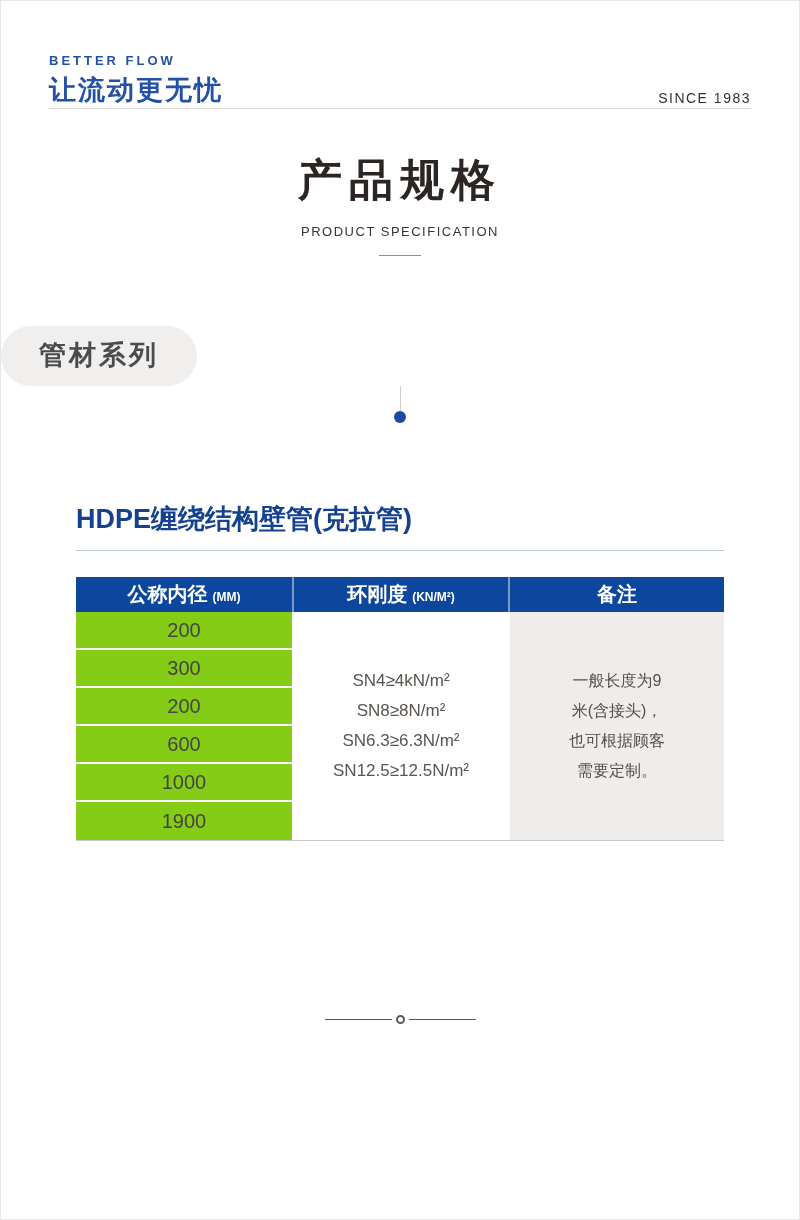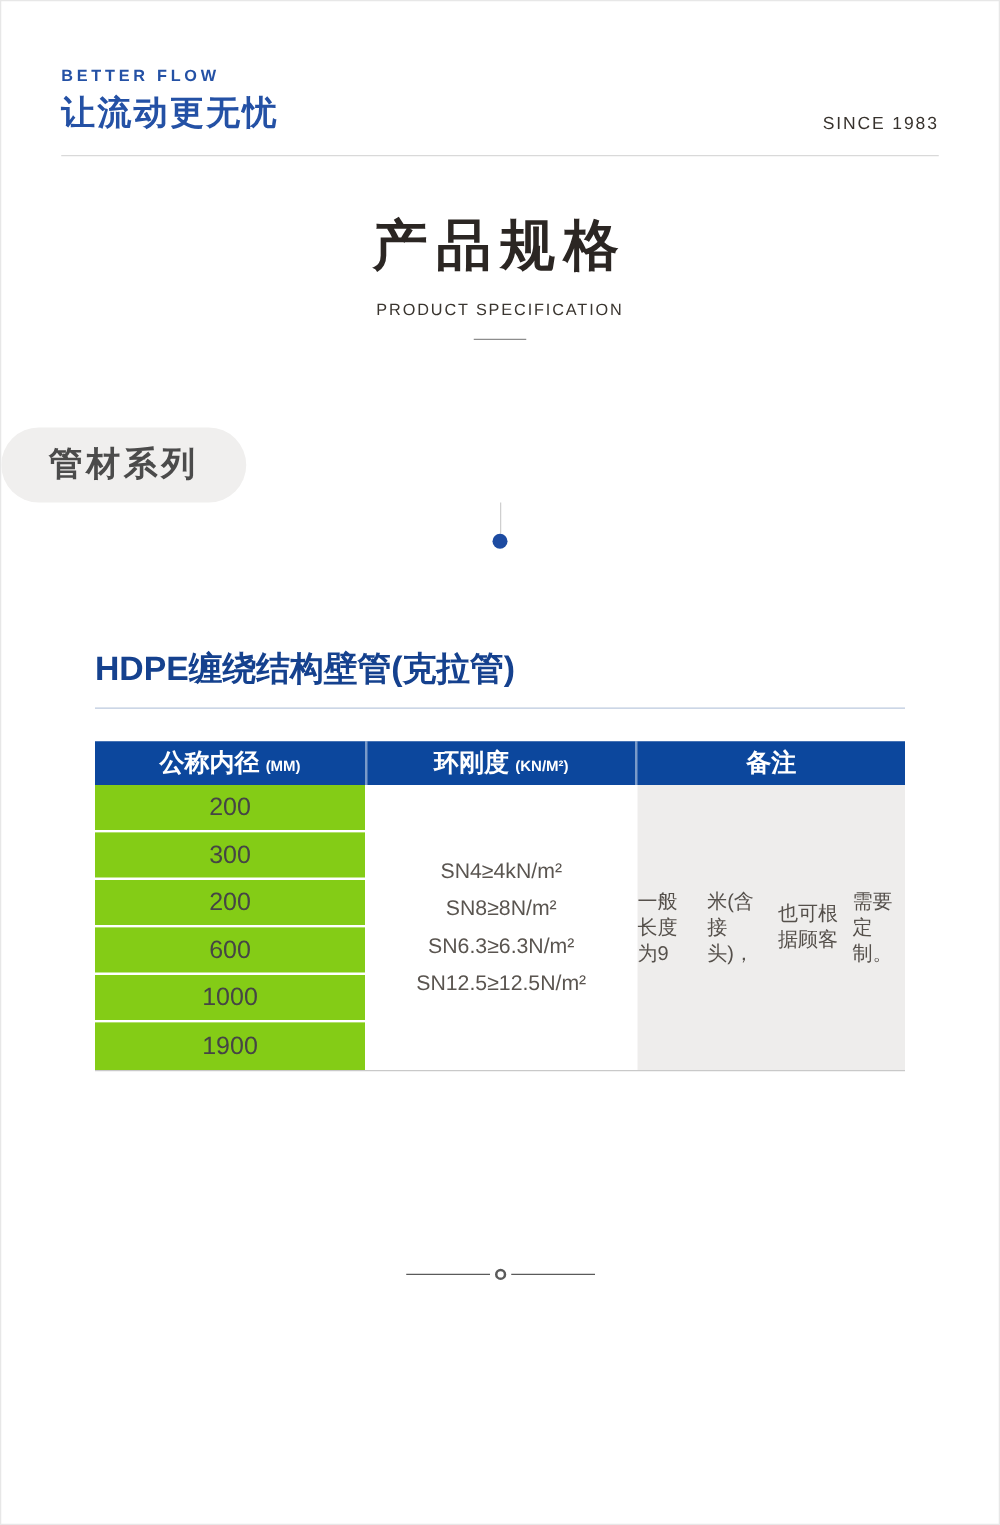--- a/index.html
+++ b/index.html
@@ -15,21 +15,21 @@
     border: 1px solid #e7e7e7;
     overflow: hidden;
   }
 
   
   .topbar {
     display: flex;
     justify-content: space-between;
     align-items: flex-end;
     margin: 52px 48px 0 48px;
-    padding-bottom: 16px;
+    padding-bottom: 0;
     border-bottom: 1px solid #d9d9d9;
   }
   .brand-line1 {
     color: #2451a5;
     font-size: 13px;
     font-weight: bold;
     letter-spacing: 3px;
   }
   .brand-line2 {
     margin-top: 4px;
@@ -149,21 +149,21 @@
     align-items: center;
     justify-content: center;
     gap: 10px;
     color: #5a5550;
     font-size: 17px;
     border-left: 2px solid #ffffff;
   }
   .col-remark {
     background: #eeedec;
     display: flex;
-    flex-direction: row;
+    flex-direction: column;
     align-items: center;
     justify-content: center;
     gap: 9px;
     color: #55504b;
     font-size: 16px;
     border-left: 2px solid #ffffff;
   }
 
   
   .footer-deco {

